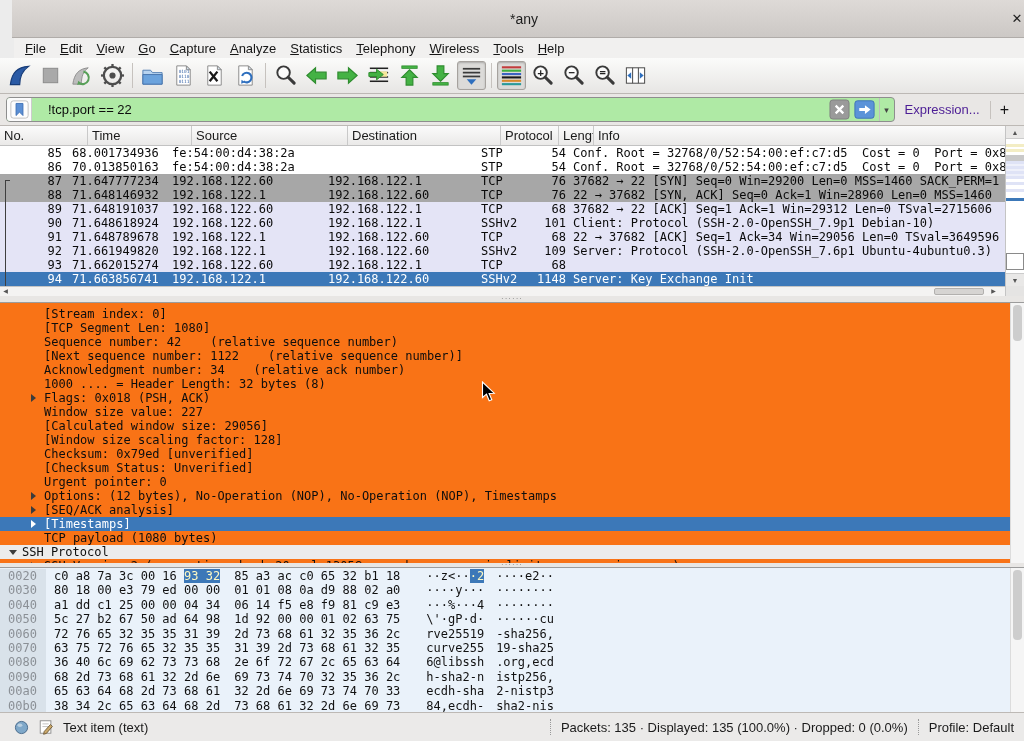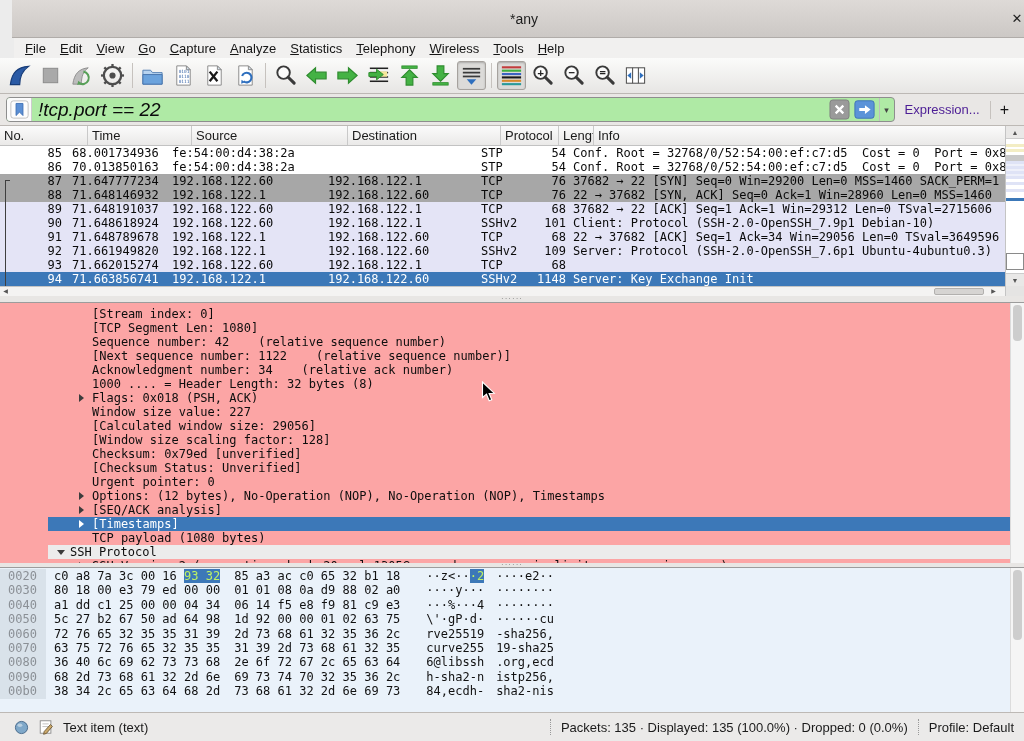--- a/index.html
+++ b/index.html
@@ -27,21 +27,21 @@
 .tb-btn .tb-ic{display:flex;}
 .tb-btn svg{width:25px;height:25px;}
 .tb-btn.pressed{background:#dcdbd9;border-color:#a6a29e;box-shadow:inset 0 1px 2px rgba(0,0,0,.22);}
 .tb-sep{width:1px;height:25px;background:#c6c2be;margin:0 4px;flex:none;}
 
 
 #filterbar{position:absolute;top:94px;left:0;width:100%;height:32px;background:#e9e7e5;border-bottom:1px solid #bdb9b5;display:flex;align-items:center;padding:0 6px;}
 .filter-field{flex:1;height:25px;background:var(--filter-bg);border:1px solid #8e8e8e;border-radius:4px;display:flex;align-items:center;overflow:hidden;}
 .bookmark-btn{width:25px;height:23px;background:#fbfbfb;border-right:1px solid #cccccc;display:flex;align-items:center;justify-content:center;flex:none;}
 .bookmark-btn svg{width:19px;height:19px;}
-.filter-text{flex:1;font-size:19px;color:#0c0c0c;padding-left:6px;white-space:pre;overflow:hidden;font-style:italic;}
+.filter-text{flex:1;font-size:13px;color:#0c0c0c;padding-left:16px;white-space:pre;overflow:hidden;}
 .clear-btn,.apply-btn{width:23px;height:21px;margin-right:2px;flex:none;display:flex;align-items:center;}
 .clear-btn svg,.apply-btn svg{width:21px;height:21px;}
 .caret-btn{width:15px;height:23px;font-size:9px;color:#444;display:flex;align-items:center;justify-content:center;border-left:1px solid #bdbdbd;flex:none;}
 .expr-btn{font-size:13px;color:#4c1d95;padding:0 10px;white-space:nowrap;}
 .plus-btn{font-size:16px;color:#161616;padding:0 9px;border-left:1px solid #c6c2be;}
 
 
 #plist{position:absolute;top:126px;left:0;width:100%;height:170px;background:#fff;}
 .pl-header{position:absolute;top:0;left:0;width:1005px;height:20px;display:flex;background:linear-gradient(#fbfbfb,#eaE9e8);border-bottom:1px solid #c2c2c2;}
 .pl-h{font-size:13px;color:#1a1a1a;padding:2px 0 0 4px;border-right:1px solid #c9c9c9;overflow:hidden;white-space:nowrap;flex:none;}
@@ -72,41 +72,41 @@
 .hs-btn.left{left:0}.hs-btn.right{right:6px}
 .hs-thumb{position:absolute;left:934px;width:50px;top:1px;height:7px;background:#d6d4d2;border:1px solid #b2b0ae;border-radius:2px;}
 .pl-corner{position:absolute;right:0;top:160px;width:19px;height:10px;background:#e5e4e3;border-left:1px solid #c4c4c4;}
 
 
 .splitter{position:absolute;left:0;width:100%;background:#e8e6e4;text-align:center;font-size:8px;color:#8f8f8f;letter-spacing:1px;overflow:hidden;}
 #splitter1{top:296px;height:6px;line-height:5px;}
 #splitter2{top:563px;height:4px;line-height:3px;}
 
 
-#details{position:absolute;top:302px;left:0;width:100%;height:321px;background:#fca5a5;border-top:1px solid #9c9c9c;border-bottom:1px solid #9c9c9c;overflow:hidden;font-family:"DejaVu Sans Mono",monospace;font-size:12px;padding-top:4px;padding-left:48px;}
+#details{position:absolute;top:302px;left:0;width:100%;height:321px;background:#f97316;border-top:1px solid #9c9c9c;border-bottom:1px solid #9c9c9c;overflow:hidden;font-family:"DejaVu Sans Mono",monospace;font-size:12px;padding-top:4px;}
 .dt-line{height:14px;line-height:14px;white-space:pre;position:relative;color:#0e0e0e;}
 .dt-line.sel{background:var(--sel);color:#fff;}
 .dt-line.shade{background:#ececec;}
 .tri{position:absolute;width:0;height:0;top:3px;}
 .tri-r{border-left:5px solid #3c3c3c;border-top:4px solid transparent;border-bottom:4px solid transparent;}
 .tri-d{border-top:5px solid #3c3c3c;border-left:4px solid transparent;border-right:4px solid transparent;top:5px;}
 .sel .tri-r{border-left-color:#fff;}
 .dt-scroll{position:absolute;right:0;top:0;bottom:0;width:14px;background:#f5f5f5;border-left:1px solid #dcdcdc;}
 .dt-thumb{position:absolute;top:2px;left:2px;right:2px;height:36px;background:#cdcdcd;border-radius:4px;}
 .dt-thumb.hx{height:70px;}
 
 
 #hexpane{position:absolute;top:567px;left:0;width:100%;height:145px;background:var(--hex-bg);border-top:1px solid #9c9c9c;overflow:hidden;font-family:"DejaVu Sans Mono",monospace;font-size:12px;color:#111;padding-top:1px;}
 .hx-row{height:14.4px;line-height:14.4px;white-space:pre;display:flex;}
 .hx-off{width:46px;padding-left:8px;color:#8b9096;background:rgba(110,120,130,.13);flex:none;}
 .hx-h1{margin-left:8px;}
 .hx-h2{margin-left:14px;}
 .hx-a1{margin-left:26px;}
 .hx-a2{margin-left:12px;}
-.hl{background:var(--sel);color:#bef264;}
+.hl{background:var(--sel);color:#fef9c3;}
 
 
 #statusbar{position:absolute;top:712px;left:0;width:100%;height:29px;background:#ebeae9;border-top:1px solid #bdb9b5;display:flex;align-items:center;padding:0 10px 0 14px;font-size:13px;color:#1b1b1b;}
 .sb-left{display:flex;align-items:center;gap:9px;flex:1;}
 .sb-right{display:flex;align-items:center;}
 .sb-sep{width:1px;height:16px;border-left:1px dotted #999;margin:0 10px;}
 .sb-ico{display:flex;}
 
 #cursor{position:absolute;left:481px;top:381px;pointer-events:none;}
 </style>
@@ -454,20 +454,21 @@
   <div id="hexpane">
     <div id="hxrows">
         <div class="hx-row"><span class="hx-off">0020</span><span class="hx-h1">c0 a8 7a 3c 00 16 <span class="hl">93 32</span></span><span class="hx-h2">85 a3 ac c0 65 32 b1 18</span><span class="hx-a1">··z&lt;··<span class="hl">·2</span></span><span class="hx-a2">····e2··</span></div>
         <div class="hx-row"><span class="hx-off">0030</span><span class="hx-h1">80 18 00 e3 79 ed 00 00</span><span class="hx-h2">01 01 08 0a d9 88 02 a0</span><span class="hx-a1">····y···</span><span class="hx-a2">········</span></div>
         <div class="hx-row"><span class="hx-off">0040</span><span class="hx-h1">a1 dd c1 25 00 00 04 34</span><span class="hx-h2">06 14 f5 e8 f9 81 c9 e3</span><span class="hx-a1">···%···4</span><span class="hx-a2">········</span></div>
         <div class="hx-row"><span class="hx-off">0050</span><span class="hx-h1">5c 27 b2 67 50 ad 64 98</span><span class="hx-h2">1d 92 00 00 01 02 63 75</span><span class="hx-a1">\'·gP·d·</span><span class="hx-a2">······cu</span></div>
         <div class="hx-row"><span class="hx-off">0060</span><span class="hx-h1">72 76 65 32 35 35 31 39</span><span class="hx-h2">2d 73 68 61 32 35 36 2c</span><span class="hx-a1">rve25519</span><span class="hx-a2">-sha256,</span></div>
         <div class="hx-row"><span class="hx-off">0070</span><span class="hx-h1">63 75 72 76 65 32 35 35</span><span class="hx-h2">31 39 2d 73 68 61 32 35</span><span class="hx-a1">curve255</span><span class="hx-a2">19-sha25</span></div>
         <div class="hx-row"><span class="hx-off">0080</span><span class="hx-h1">36 40 6c 69 62 73 73 68</span><span class="hx-h2">2e 6f 72 67 2c 65 63 64</span><span class="hx-a1">6@libssh</span><span class="hx-a2">.org,ecd</span></div>
         <div class="hx-row"><span class="hx-off">0090</span><span class="hx-h1">68 2d 73 68 61 32 2d 6e</span><span class="hx-h2">69 73 74 70 32 35 36 2c</span><span class="hx-a1">h-sha2-n</span><span class="hx-a2">istp256,</span></div>
+        <div class="hx-row"><span class="hx-off">00a0</span><span class="hx-h1">65 63 64 68 2d 73 68 61</span><span class="hx-h2">32 2d 6e 69 73 74 70 33</span><span class="hx-a1">ecdh-sha</span><span class="hx-a2">2-nistp3</span></div>
         <div class="hx-row"><span class="hx-off">00b0</span><span class="hx-h1">38 34 2c 65 63 64 68 2d</span><span class="hx-h2">73 68 61 32 2d 6e 69 73</span><span class="hx-a1">84,ecdh-</span><span class="hx-a2">sha2-nis</span></div>
       </div>
     <div class="dt-scroll">
         <div class="dt-thumb hx"></div>
       </div>
   </div>
 
   <div id="statusbar">
     <div class="sb-left">
       <span class="sb-ico">

